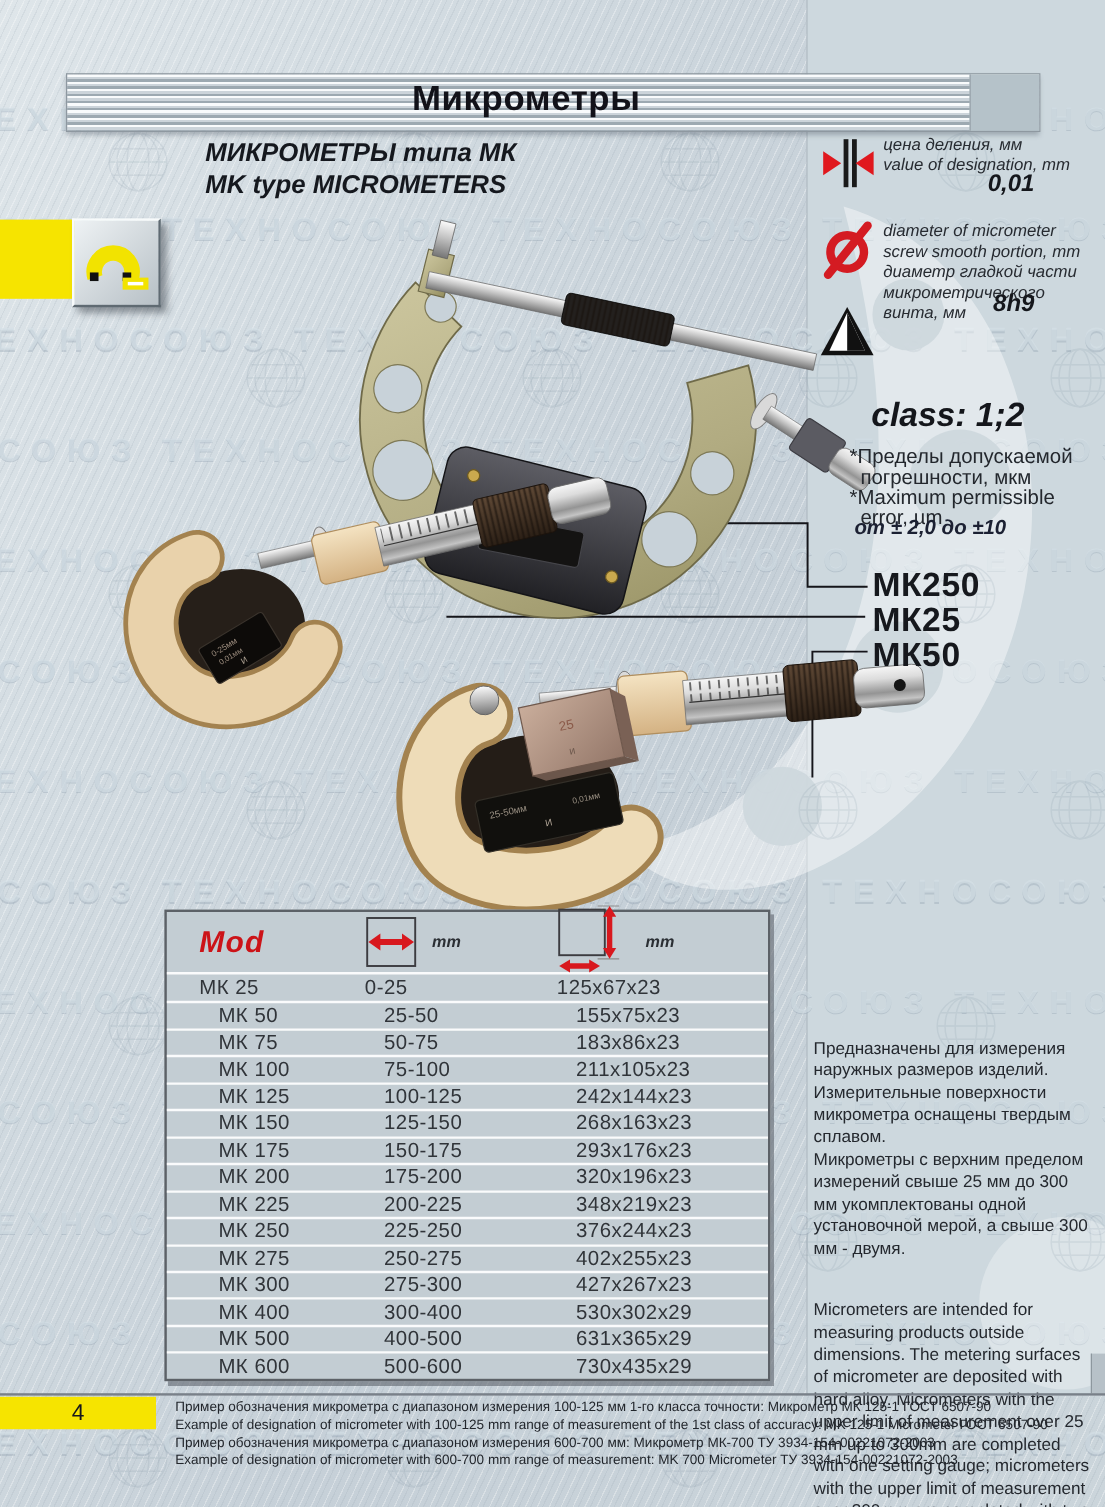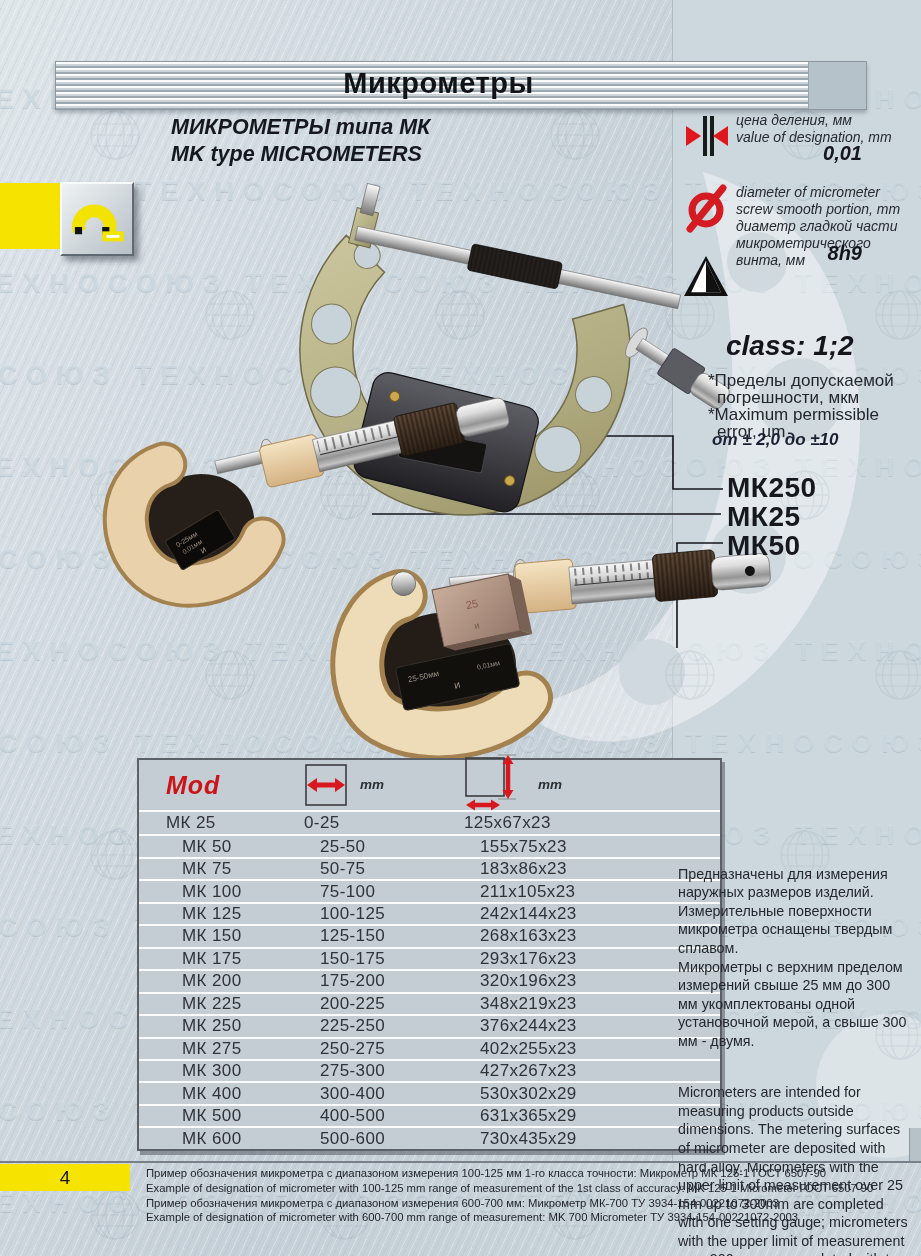--- a/index.html
+++ b/index.html
@@ -29,21 +29,21 @@
         box-shadow:5px 5px 6px rgba(40,46,56,.45);}
   
   .spec-label{font-style:italic;font-size:14px;line-height:17px;color:#272b31;}
   .spec-val{font-size:20px;font-weight:bold;font-style:italic;color:#15171c;width:110px;text-align:right;}
   .class-line{font-size:28px;font-weight:bold;font-style:italic;color:#14161b;}
   .err{font-size:17px;line-height:17px;color:#23272d;}
   .err .ind{padding-left:9px;}
   .errval{font-size:17px;font-weight:bold;font-style:italic;color:#1b2032;}
   .model{font-size:28px;font-weight:bold;color:#16181d;letter-spacing:.5px;line-height:31px;}
   
-  .table{position:absolute;left:137px;top:758px;width:585px;height:393px;z-index:6;
+  .table{position:absolute;left:137px;top:758px;width:505px;height:393px;z-index:6;
          background:#c3cdd3;border:2px solid #5c6167;box-shadow:3px 4px 0 rgba(84,90,98,.55);box-sizing:border-box;}
   .thead{display:flex;align-items:center;height:52px;border-bottom:2px solid rgba(255,255,255,.92);box-sizing:border-box;}
   .c1{width:165px;padding-left:27px;box-sizing:border-box;}
   .c2{width:160px;box-sizing:border-box;}
   .c3{flex:1;box-sizing:border-box;}
   .mod{font-size:25px;font-weight:bold;font-style:italic;color:#cc1318;letter-spacing:1px;}
   .unit{font-size:13.5px;font-weight:bold;font-style:italic;color:#2b2f34;margin-left:6px;}
   .hic{display:inline-block;vertical-align:middle;}
   .tr{display:flex;height:22.46px;align-items:center;font-size:17px;color:#303439;letter-spacing:.4px;box-sizing:border-box;}
   .tr + .tr{border-top:2px solid rgba(255,255,255,.92);padding-left:16px;}

